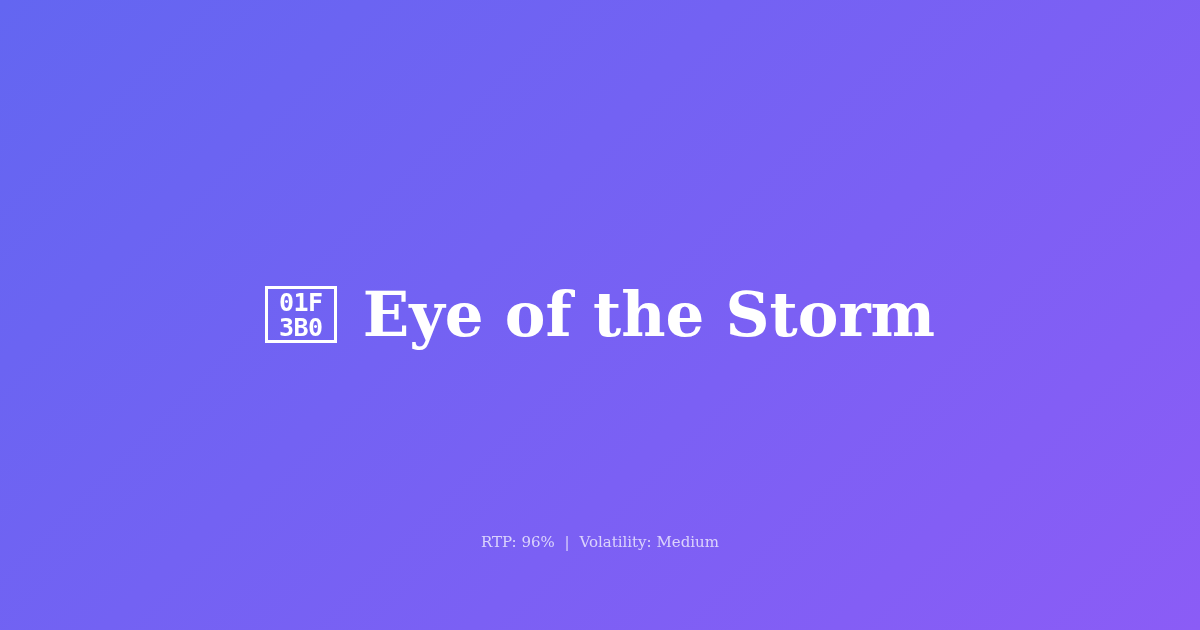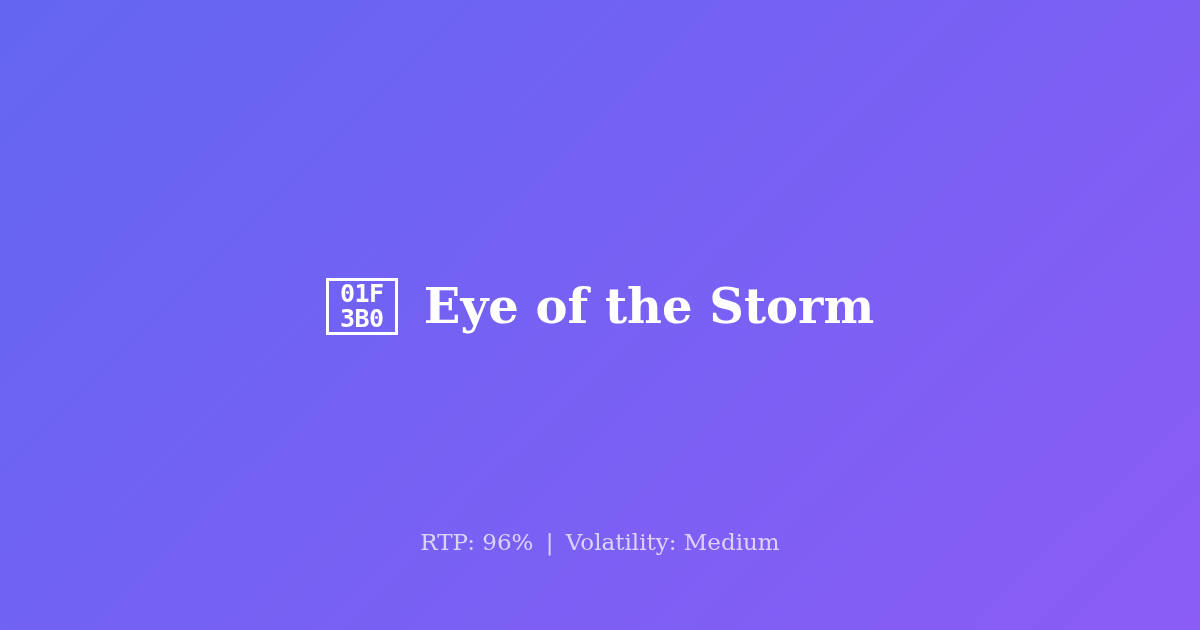--- a/index.html
+++ b/index.html
@@ -66,21 +66,21 @@
     font-size: 25px;
     line-height: 25px;
     letter-spacing: -0.5px;
     color: #ffffff;
     white-space: pre;
   }
 
   .game-title {
     font-family: "DejaVu Serif", "Liberation Serif", serif;
     font-weight: 700;
-    font-size: 48px;
+    font-size: 61px;
     line-height: 76px;
     color: #ffffff;
     letter-spacing: 0px;
     white-space: nowrap;
   }
 
   .game-subtitle {
     margin-top: 44px;
     font-family: "DejaVu Serif", "Liberation Serif", serif;
     font-weight: 400;
@@ -92,21 +92,21 @@
 
   
   .meta-line {
     position: absolute;
     left: 0;
     right: 0;
     top: 527px;
     text-align: center;
     font-family: "DejaVu Serif", "Liberation Serif", serif;
     font-weight: 400;
-    font-size: 23px;
+    font-size: 15px;
     line-height: 30px;
     color: rgba(255, 255, 255, 0.72);
     white-space: nowrap;
   }
 
   .meta-sep {
     padding: 0 5px;
   }
 </style>
 </head>

